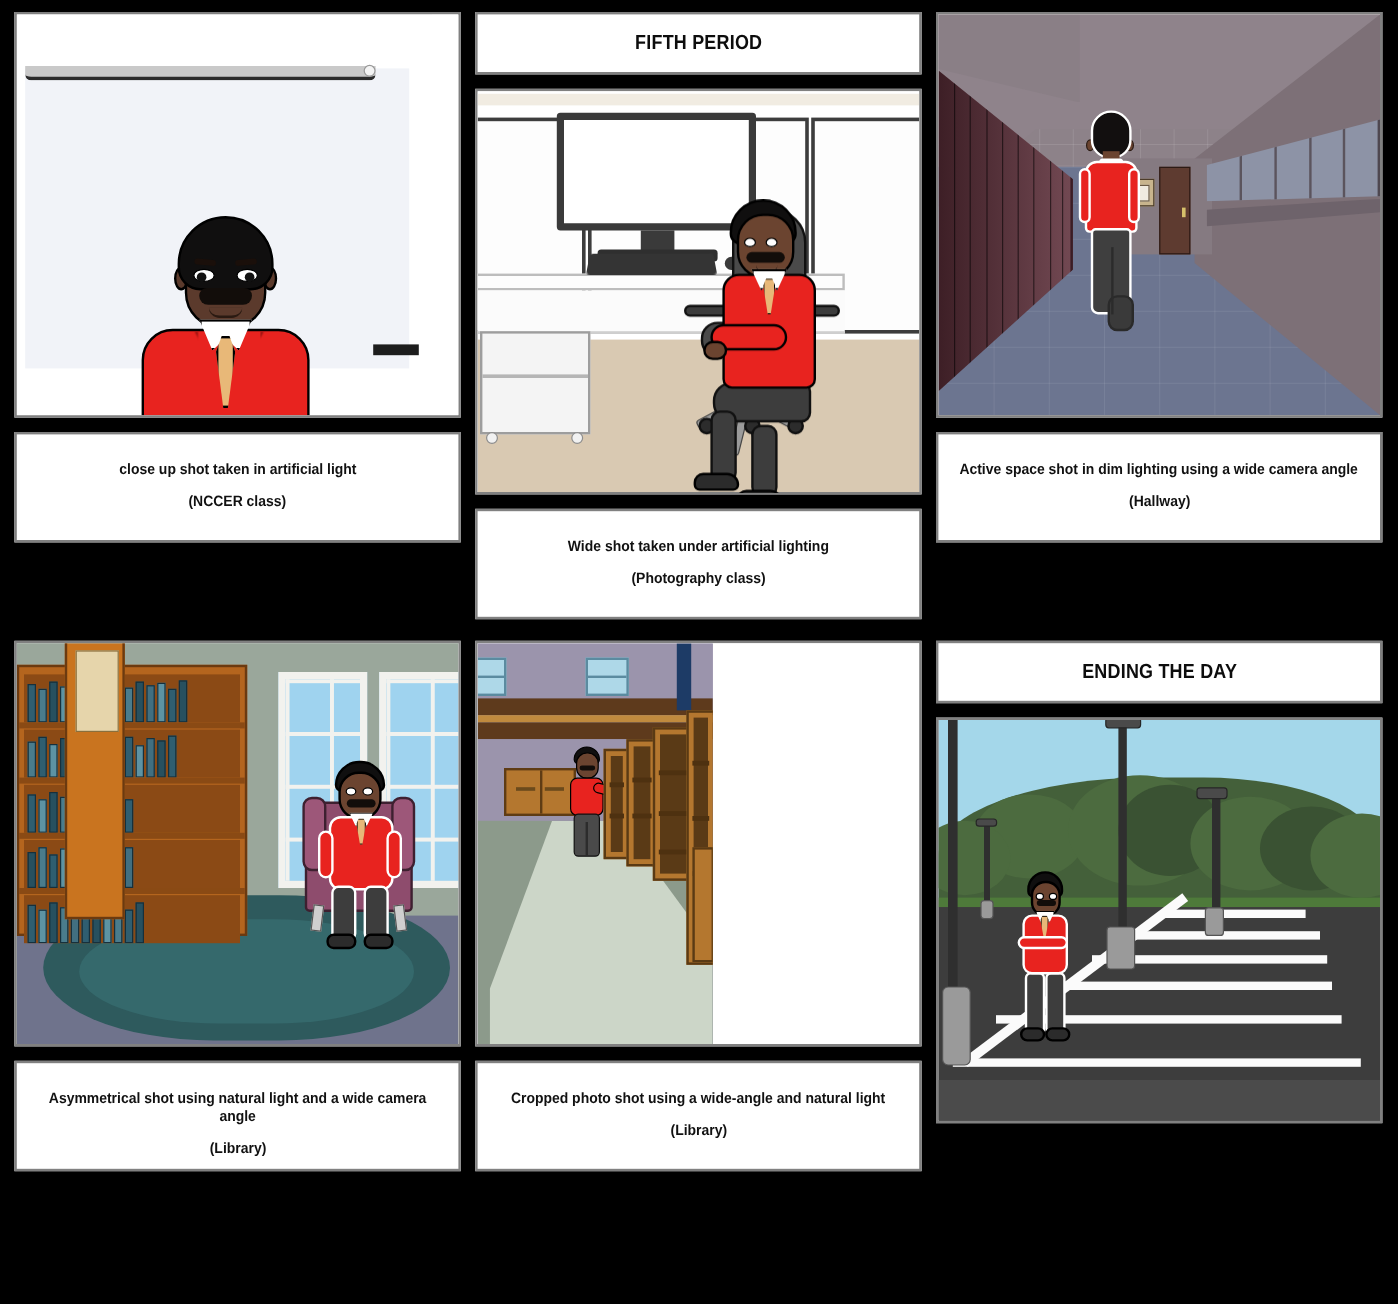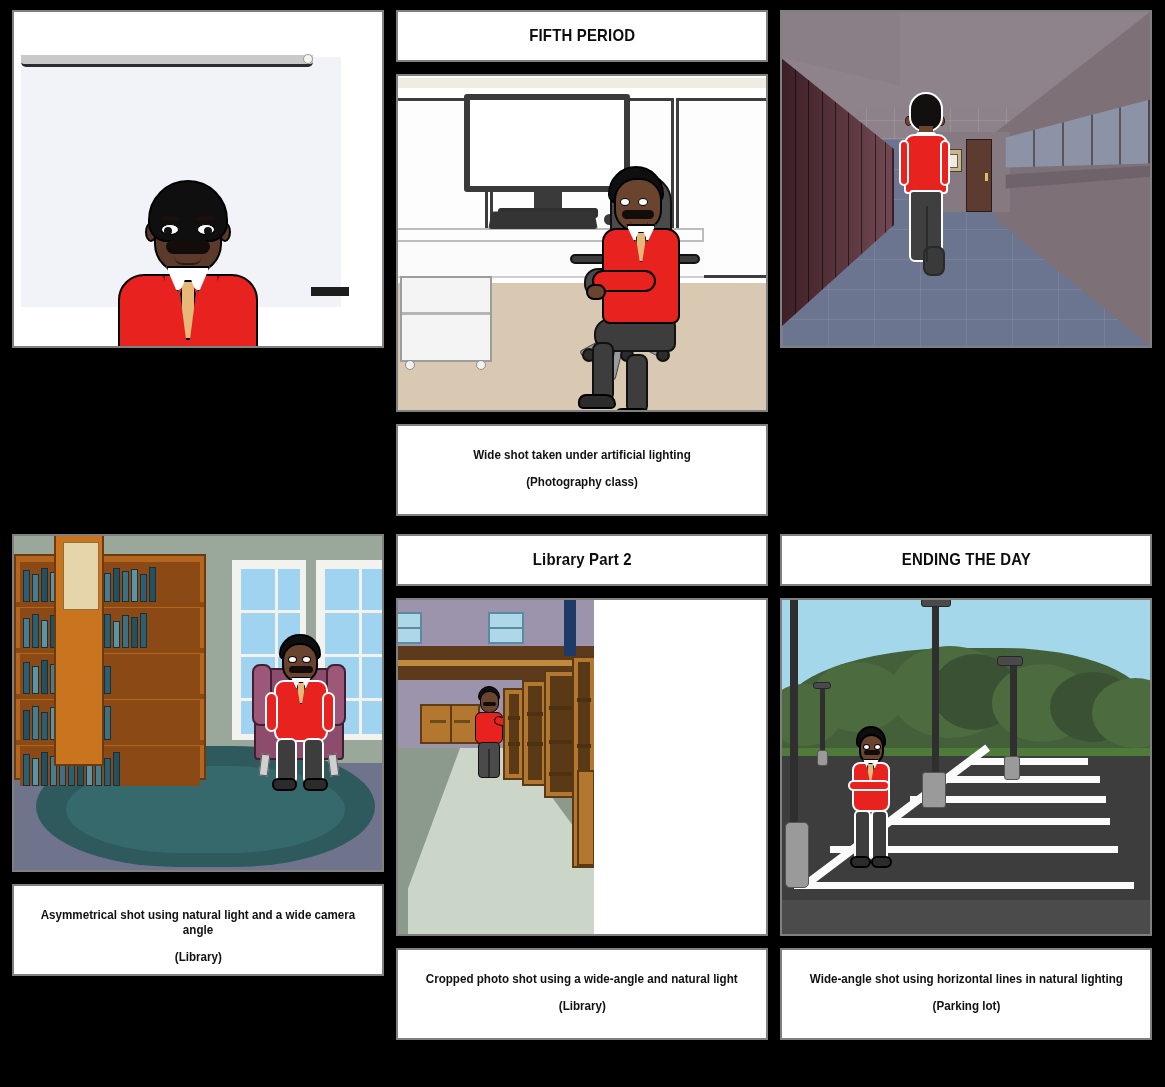--- a/index.html
+++ b/index.html
@@ -353,20 +353,24 @@
             <div class="mouth"></div>
           </div>
           <div class="body">
             <div class="sweater"></div>
             <div class="vneck"></div>
             <div class="collar"></div>
             <div class="tie"></div>
           </div>
         </div>
       </div>
+      <div class="card caption-card">
+        <div class="caption-line">close up shot taken in artificial light</div>
+        <div class="caption-line sub">(NCCER class)</div>
+      </div>
     </div>
 
     <div class="cell">
       <div class="card title-card">
         <div class="title-text">FIFTH PERIOD</div>
       </div>
       <div class="card image-card">
         <div class="scene s2">
           <div class="room">
             <div class="ceiling"></div>
@@ -466,20 +470,24 @@
             <div class="w-collar"></div>
             <div class="w-torso"></div>
             <div class="w-arm l"></div>
             <div class="w-arm r"></div>
             <div class="w-legs">
                 <div class="w-shoe"></div>
               </div>
           </div>
         </div>
       </div>
+      <div class="card caption-card">
+        <div class="caption-line">Active space shot in dim lighting using a wide camera angle</div>
+        <div class="caption-line sub">(Hallway)</div>
+      </div>
     </div>
   </div>
 
   <div class="row">
 
     <div class="cell">
       <div class="card image-card">
         <div class="scene s4">
           <div class="wall"></div>
           <div class="floor"></div>
@@ -587,23 +595,20 @@
           </div>
         </div>
       </div>
       <div class="card caption-card">
         <div class="caption-line">Asymmetrical shot using natural light and a wide camera angle</div>
         <div class="caption-line sub">(Library)</div>
       </div>
     </div>
 
     <div class="cell">
-      <div class="card title-card">
-        <div class="title-text">Library Part 2</div>
-      </div>
       <div class="card image-card">
         <div class="scene s5">
           <div class="crop">
             <div class="upperwall"></div>
             <div class="cwin a"></div>
             <div class="cwin b"></div>
             <div class="band1"></div>
             <div class="band2"></div>
             <div class="band3"></div>
             <div class="lowwall"></div>
@@ -706,19 +711,15 @@
             <div class="k-shoe l"></div>
             <div class="k-shoe r"></div>
             <div class="k-torso"></div>
             <div class="k-collar"></div>
             <div class="k-tie"></div>
             <div class="k-arm"></div>
           </div>
           <div class="lotlow"></div>
         </div>
       </div>
-      <div class="card caption-card">
-        <div class="caption-line">Wide-angle shot using horizontal lines in natural lighting</div>
-        <div class="caption-line sub">(Parking lot)</div>
-      </div>
     </div>
   </div>
 </div>
 
 </body></html>

